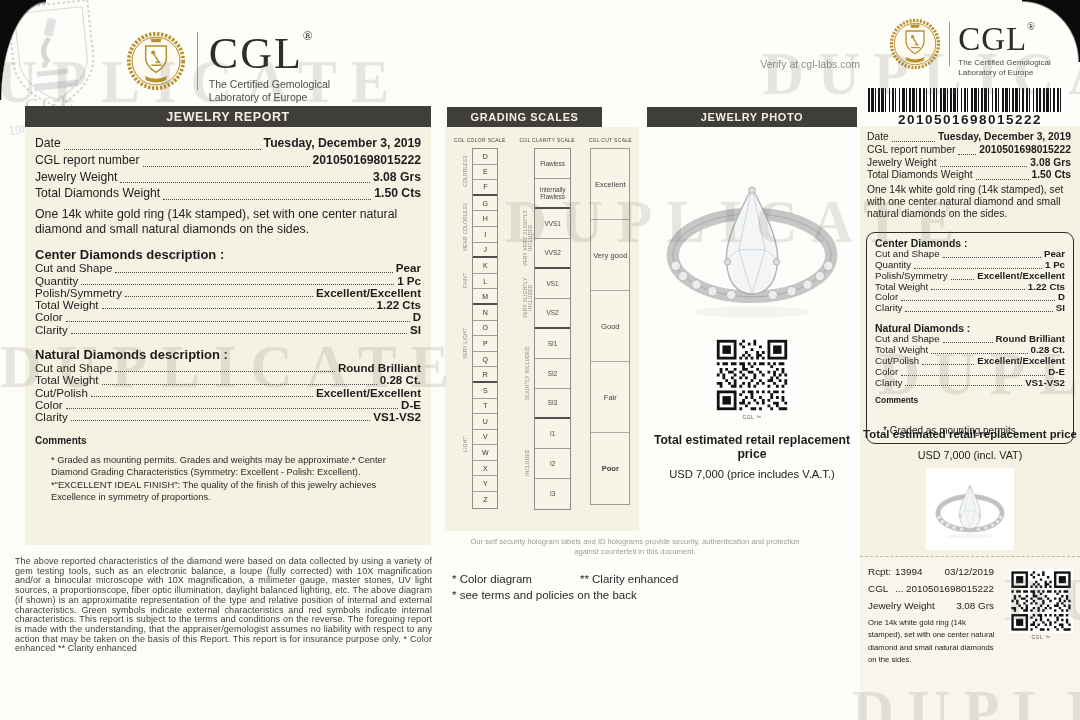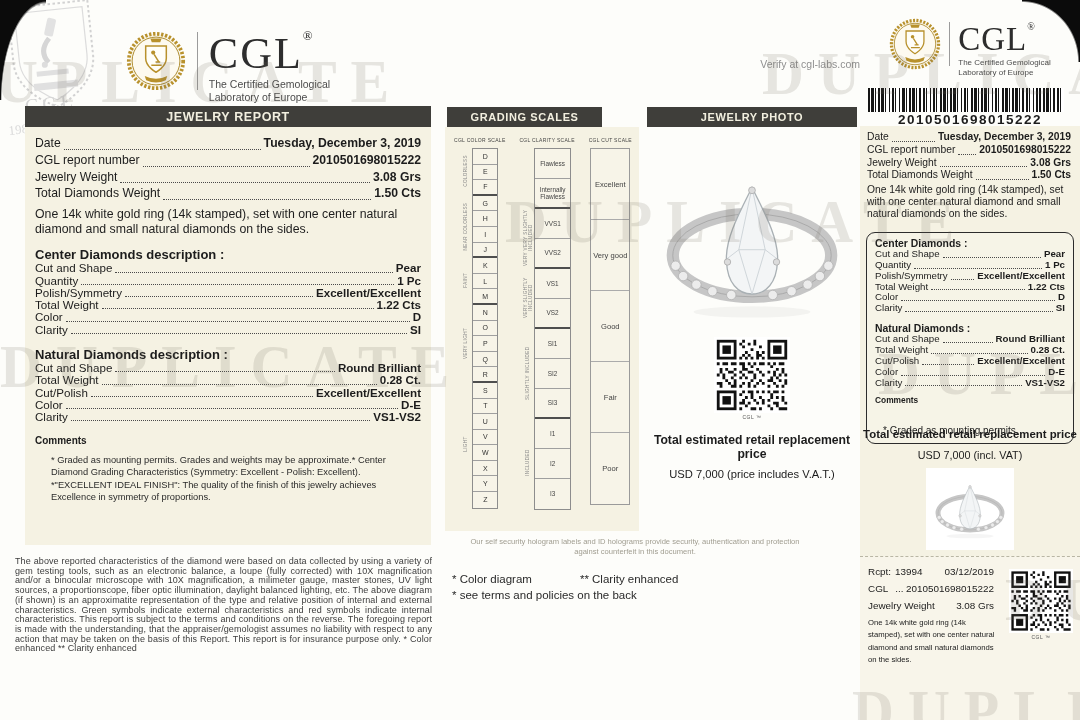--- a/index.html
+++ b/index.html
@@ -64,21 +64,21 @@
   .ladder > div { height:15.6px; border-bottom:1px solid #9f9f9f; display:flex; align-items:center; justify-content:center; font-size:7px; color:#333; }
   .ladder > div:last-of-type { border-bottom:none; }
   .ladder > div:nth-of-type(3), .ladder > div:nth-of-type(7), .ladder > div:nth-of-type(10), .ladder > div:nth-of-type(15) { border-bottom:2px solid #4e4e4e; }
   .cstack { width:37px; border:1px solid #8d8d8d; display:flex; flex-direction:column; background:#f7f4e8; }
   .cstack > div { height:30px; border-bottom:1px solid #9f9f9f; display:flex; align-items:center; justify-content:center;
     font-size:6.4px; color:#444; text-align:center; line-height:1.1; padding:0 1px; }
   .cstack > div:last-of-type { border-bottom:none; }
   .cstack > div:nth-of-type(2), .cstack > div:nth-of-type(4), .cstack > div:nth-of-type(6), .cstack > div:nth-of-type(9) { border-bottom:2px solid #4e4e4e; }
   .cutstack { width:40px; border:1px solid #9a9a9a; display:flex; flex-direction:column; background:#f7f4e8; }
   .cutstack > div { height:71px; border-bottom:1px solid #ababab; display:flex; align-items:center; justify-content:center; font-size:7.6px; color:#444; }
-  .cutstack > div:last-of-type { border-bottom:none; }
+  .cutstack > div:last-of-type { border-bottom:none;font-weight:bold; }
 
   .photo-region { position:absolute; left:647px; top:127px; width:210px; height:410px; z-index:2; display:flex; flex-direction:column; align-items:center; }
   .ring-big-wrap { margin-top:34px; }
   .qr-wrap { margin-top:4px; display:flex; flex-direction:column; align-items:center; }
   .qr-caption { font-size:5px; color:#555; margin-top:1px; letter-spacing:.5px; }
   .price-title { font-weight:bold; font-size:12.2px; margin-top:13px; text-align:center; }
   .price-value { font-size:11.2px; margin-top:7px; text-align:center; }
 
   .security-text { position:absolute; left:470px; top:537px; width:330px; text-align:center; font-size:7.6px; color:#a09d90; line-height:1.35; z-index:2; }
   .notes { position:absolute; left:452px; top:573px; z-index:2; font-size:11.5px; color:#2a2a2a; }

